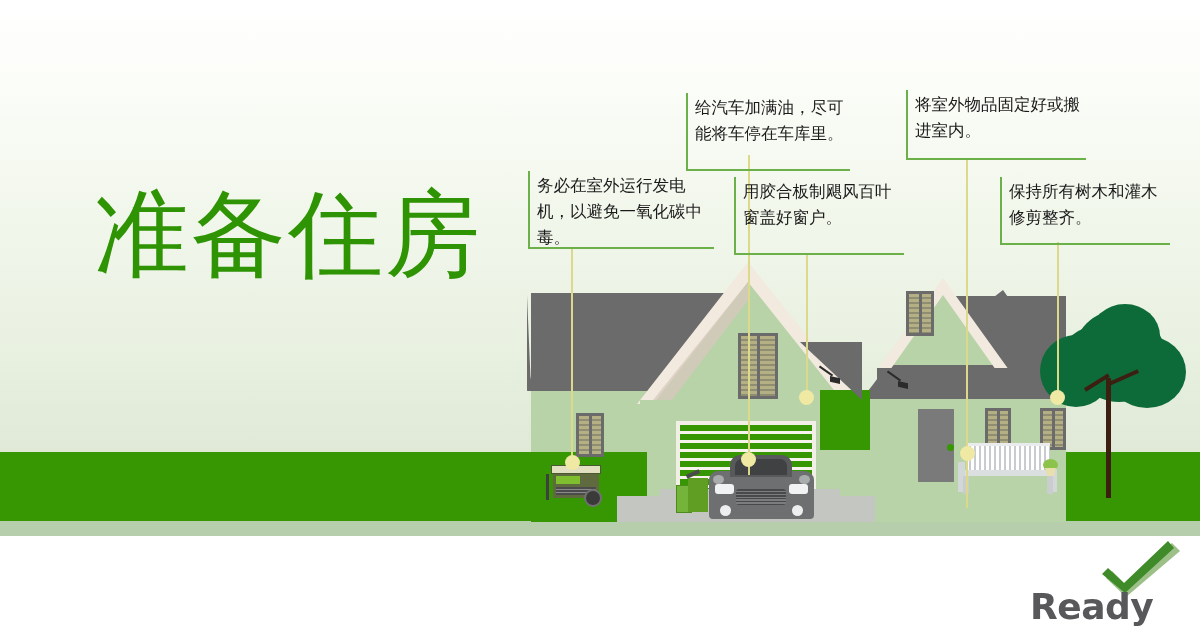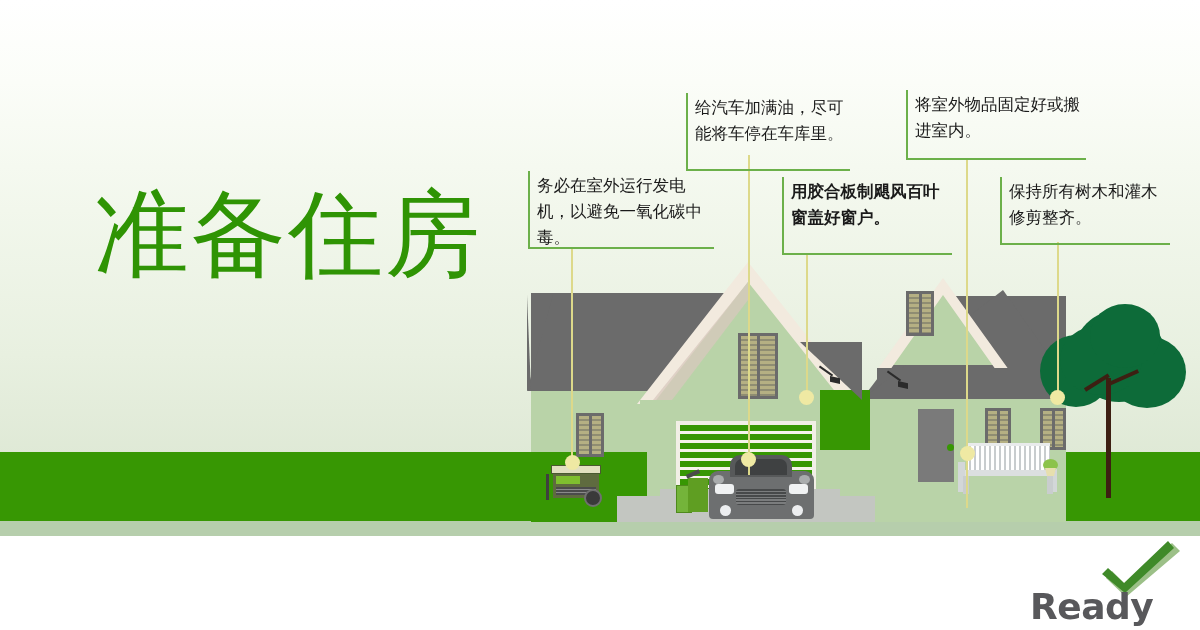--- a/index.html
+++ b/index.html
@@ -422,21 +422,21 @@
   </div>
 
   <div class="callout" style="left:528px;top:171px;width:186px;height:78px;">
     <span class="txt">务必在室外运行发电机，以避免一氧化碳中毒。</span>
   </div>
 
   <div class="callout" style="left:686px;top:80px;width:164px;height:78px;margin-top:13px;">
     <span class="txt">给汽车加满油，尽可能将车停在车库里。</span>
   </div>
 
-  <div class="callout" style="left:782px;top:177px;width:170px;height:78px;font-weight:bold;">
+  <div class="callout" style="left:734px;top:177px;width:170px;height:78px;">
     <span class="txt">用胶合板制飓风百叶窗盖好窗户。</span>
   </div>
 
   <div class="callout" style="left:906px;top:90px;width:180px;height:70px;">
     <span class="txt">将室外物品固定好或搬进室内。</span>
   </div>
 
   <div class="callout" style="left:1000px;top:177px;width:170px;height:68px;">
     <span class="txt">保持所有树木和灌木修剪整齐。</span>
   </div>

